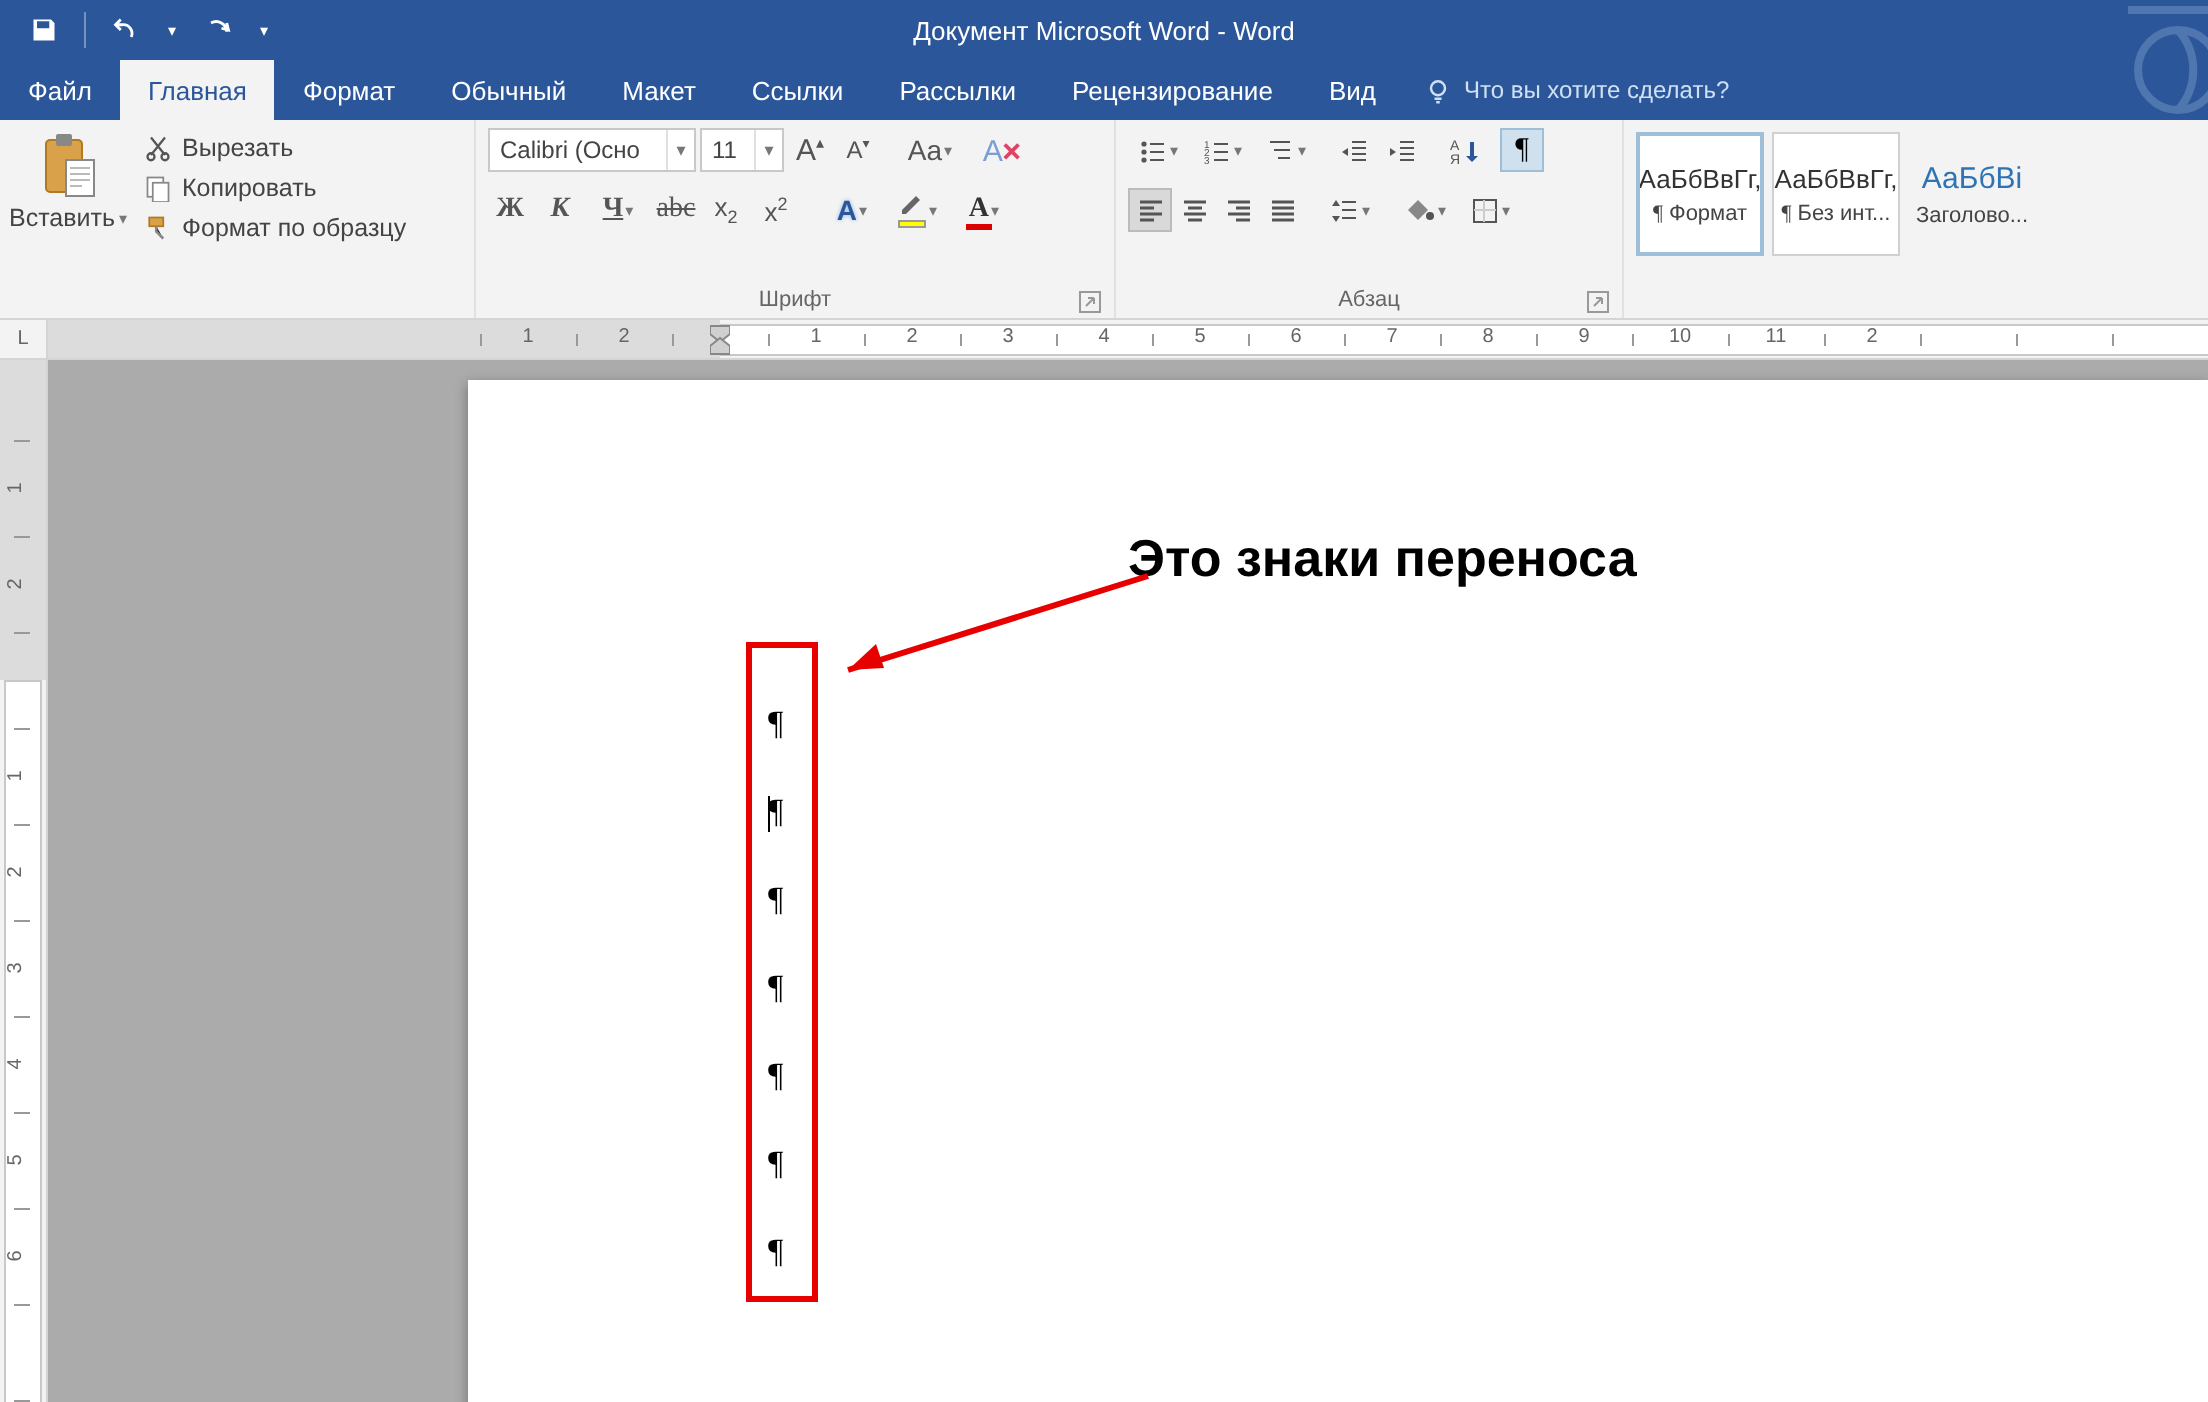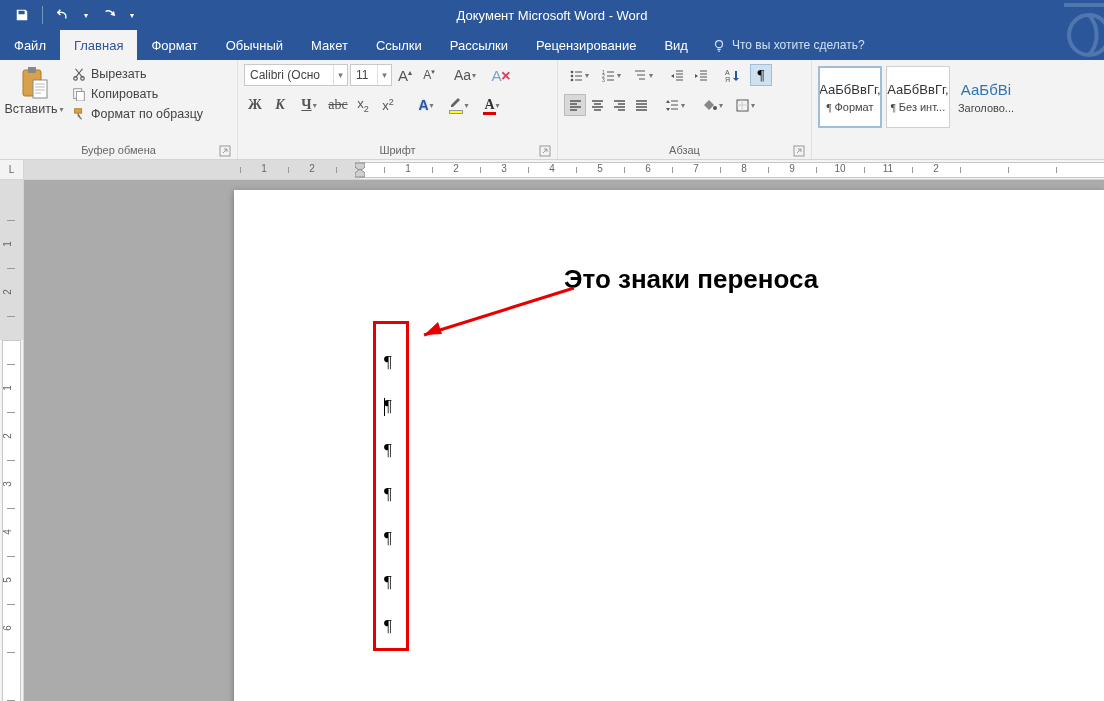--- a/index.html
+++ b/index.html
@@ -199,27 +199,20 @@
           <span>Копировать</span>
         </div>
         <div class="rbtn">
           <svg viewBox="0 0 16 16">
               <rect x="3" y="2" width="8" height="5" fill="#d9a24a" stroke="#b07a20"></rect>
               <path stroke="#888" stroke-width="1.5" d="M7 7v3l4 4"></path>
             </svg>
           <span>Формат по образцу</span>
         </div>
       </div>
-    </div>
-    <div class="group-label">
-        <span>Буфер обмена</span>
-      <svg class="launcher" viewBox="0 0 12 12">
-          <rect x="1" y="1" width="10" height="10" fill="none" stroke="#999"></rect>
-          <path stroke="#999" d="M4 8l4-4M8 4v3M8 4H5"></path>
-        </svg>
     </div>
   </div>
 
   <div class="group" style="width:320px">
     <div class="group-body">
         <div class="vstack" style="width:100%">
       <div class="font-row1">
         <div class="combo font-name">
               <span>Calibri (Осно</span>
               <span class="caret">▾</span>

